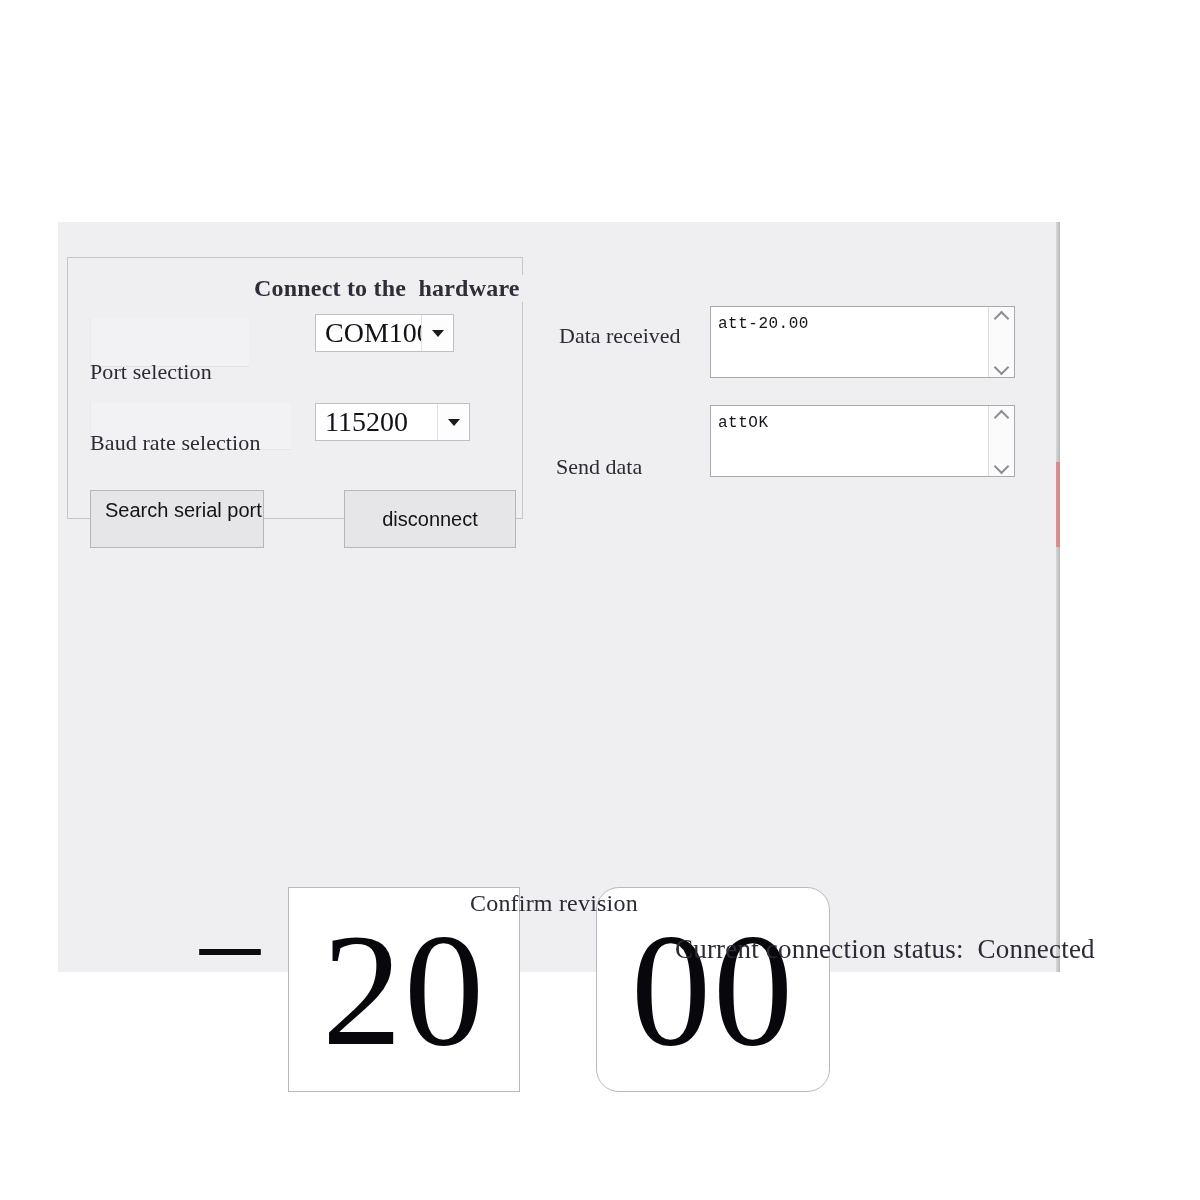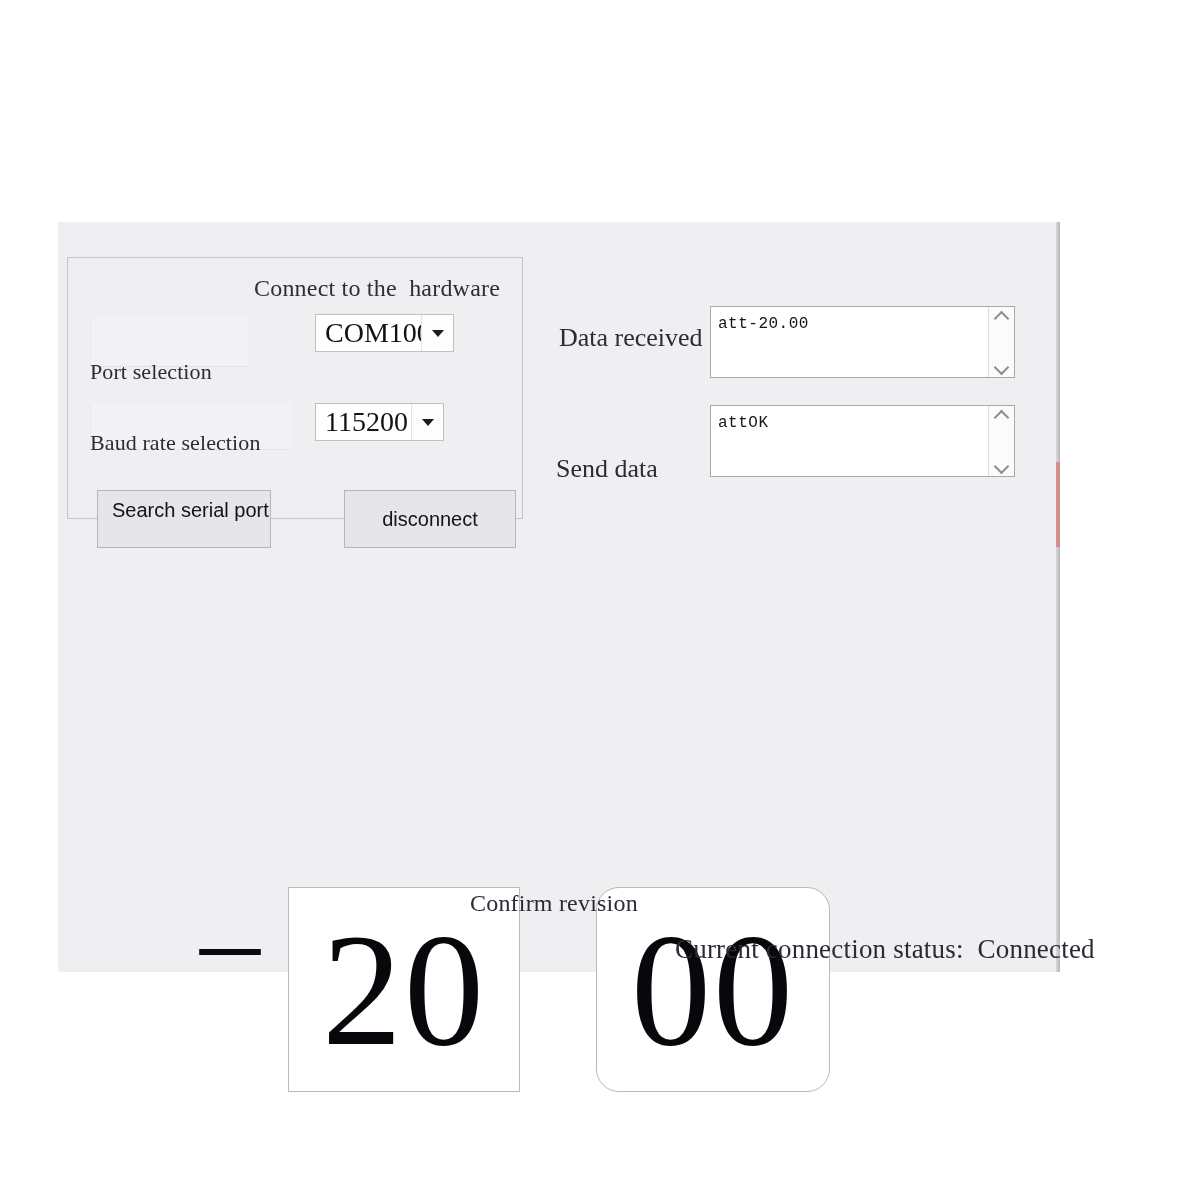--- a/index.html
+++ b/index.html
@@ -56,21 +56,21 @@
   }
   #connect-group-title {
     position: absolute;
     left: 180px;
     top: 17px;
     font-size: 24px;
     color: #2e2e3a;
     background: #efeff1;
     padding: 0 6px;
     white-space: pre;
-    font-weight: 400;
+    font-weight: 700;
     letter-spacing: .2px;
   }
 
   
   .faint-panel {
     position: absolute;
     background: #f2f2f4;
     border-bottom: 1px solid #e2e2e5;
     border-left: 1px solid #e9e9ec;
   }
@@ -117,49 +117,48 @@
   }
   .combo .combo-arrow-box::after {
     content: "";
     display: block;
     width: 0; height: 0;
     border-left: 6px solid transparent;
     border-right: 6px solid transparent;
     border-top: 7px solid #1a1a1a;
   }
   #port-combo { left: 247px; top: 56px;  width: 139px; height: 38px; }
-  #baud-combo { left: 247px; top: 145px; width: 129px; height: 38px; }
+  #baud-combo { left: 247px; top: 145px; width: 155px; height: 38px; }
 
   
   .btn {
     position: absolute;
     background: #e6e6e8;
     border: 1px solid #b6b6ba;
     box-sizing: border-box;
     font-family: "Liberation Sans", sans-serif;
     font-size: 20px;
     color: #131318;
     line-height: 1.35;
   }
   #search-serial-port-button {
     left: 22px; top: 232px; width: 174px; height: 58px;
     text-align: left;
     padding: 6px 0 0 14px;
-    margin-left: 7px;
   }
   #disconnect-button {
     left: 276px; top: 232px; width: 172px; height: 58px;
     display: flex; align-items: center; justify-content: center;
     text-align: center;
   }
 
   
   .side-label {
     position: absolute;
-    font-size: 26px;
+    font-size: 22px;
     color: #2b2b36;
     white-space: nowrap;
   }
   #data-received-label { left: 501px; top: 101px; }
   #send-data-label     { left: 498px; top: 232px; }
 
   .textbox {
     position: absolute;
     background: #ffffff;
     border: 1px solid #a9a9ad;

